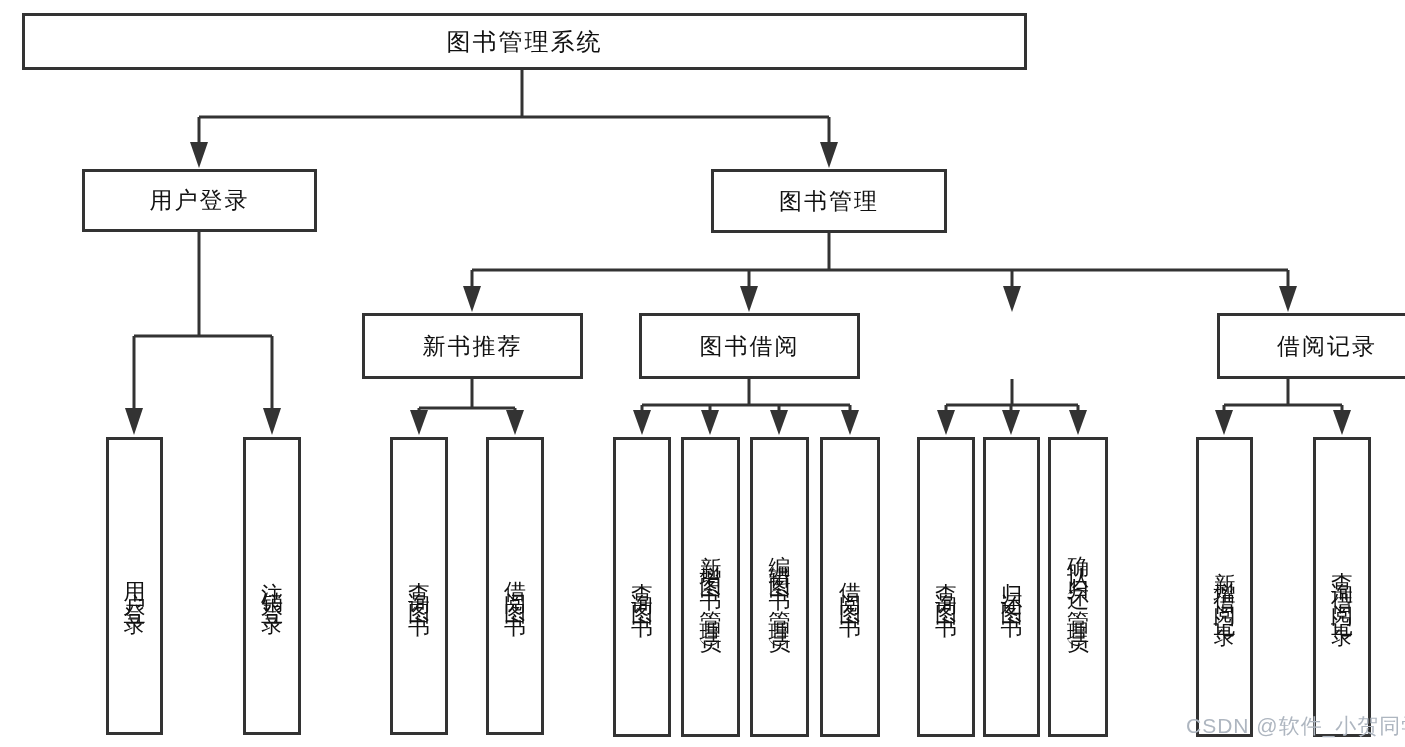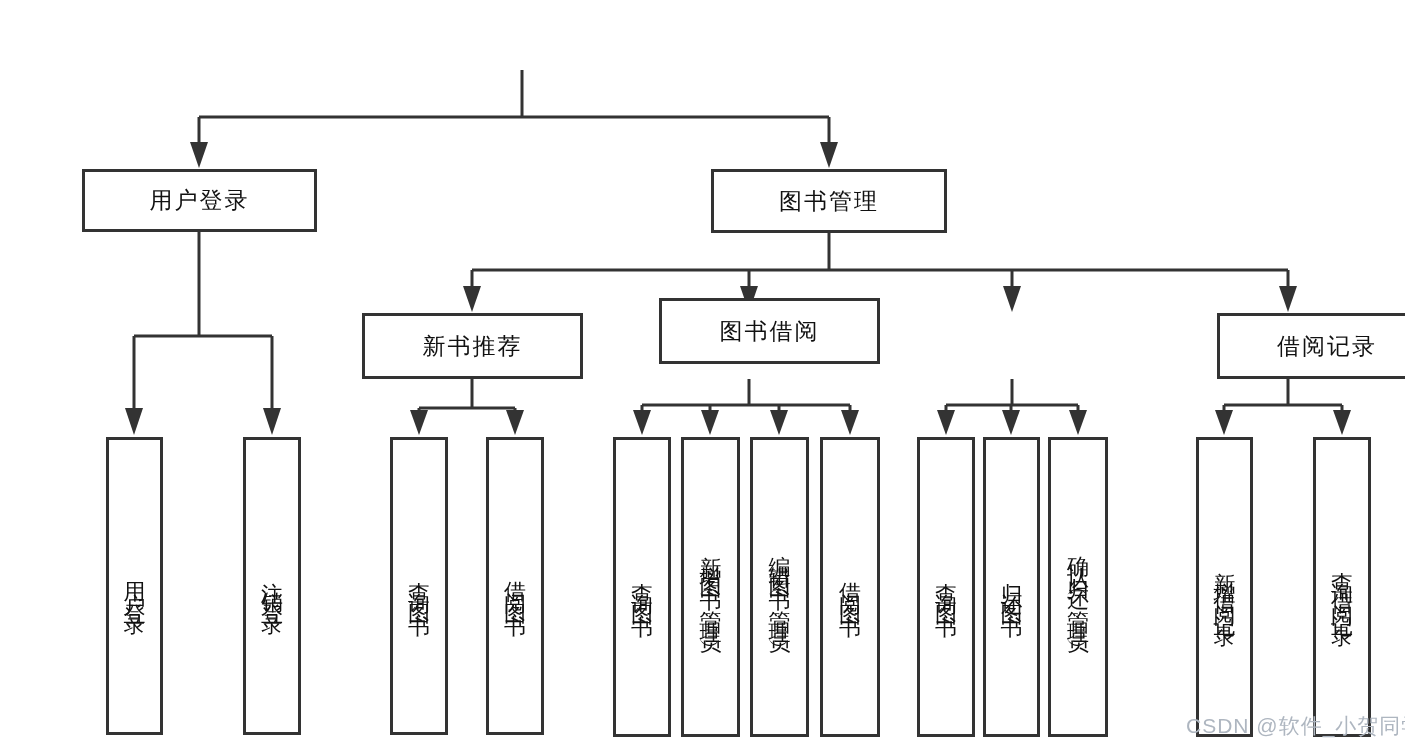--- a/index.html
+++ b/index.html
@@ -110,32 +110,35 @@
 
       <polygon points="937,410 955,410 946,435"></polygon>
       <polygon points="1002,410 1020,410 1011,435"></polygon>
       <polygon points="1069,410 1087,410 1078,435"></polygon>
 
       <polygon points="1215,410 1233,410 1224,435"></polygon>
       <polygon points="1333,410 1351,410 1342,435"></polygon>
     </g>
   </svg>
 
+  <div class="node" style="left:22px;top:13px;width:1005px;height:57px;">
+    <span class="h-label root-label">图书管理系统</span>
+  </div>
 
   <div class="node" style="left:82px;top:169px;width:235px;height:63px;">
     <span class="h-label">用户登录</span>
   </div>
   <div class="node" style="left:711px;top:169px;width:236px;height:64px;">
     <span class="h-label">图书管理</span>
   </div>
 
   <div class="node" style="left:362px;top:313px;width:221px;height:66px;">
     <span class="h-label">新书推荐</span>
   </div>
-  <div class="node" style="left:639px;top:298px;width:221px;height:66px;margin-left:20px;">
+  <div class="node" style="left:639px;top:313px;width:221px;height:66px;">
     <span class="h-label">图书借阅</span>
   </div>
   <div class="node" style="left:1179px;top:313px;width:220px;height:66px;margin-left:38px;">
     <span class="h-label">借阅记录</span>
   </div>
 
   <div class="node leaf" style="left:106px;top:437px;width:57px;height:298px;">
     <span class="v-label">用户登录</span>
   </div>
   <div class="node leaf" style="left:243px;top:437px;width:58px;height:298px;">

